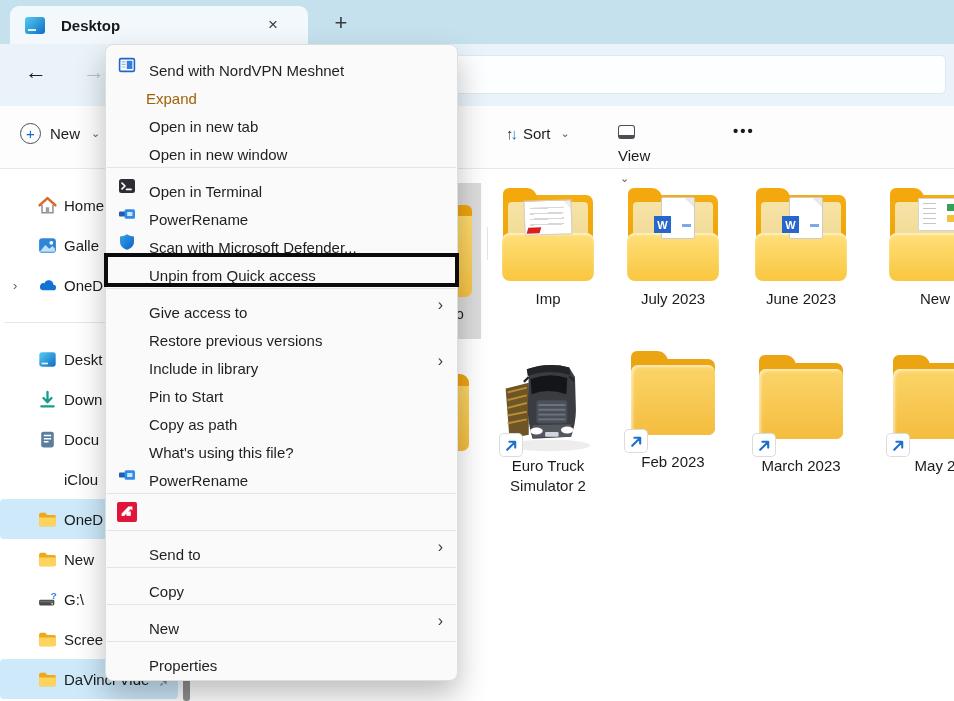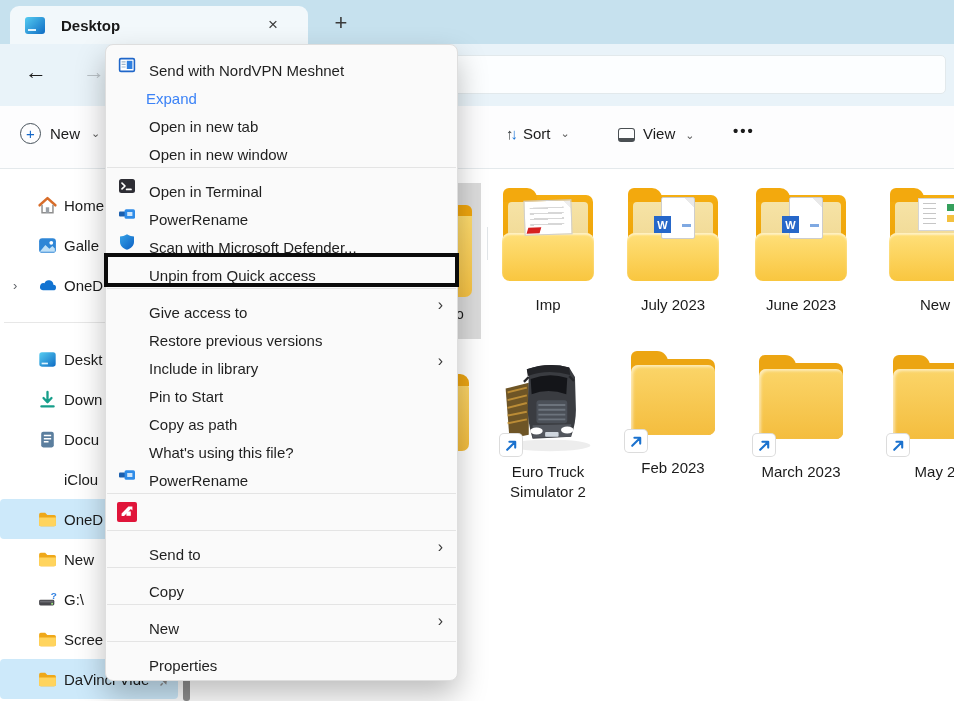--- a/index.html
+++ b/index.html
@@ -29,21 +29,21 @@
   .toolbar { position:absolute; left:0; top:106px; right:0; height:63px; background:#fdfdfe; border-bottom:1px solid #e4e9ec; }
   .tb-new { position:absolute; left:20px; top:17px; display:flex; align-items:center; gap:9px; }
   .plus-circle { width:21px; height:21px; border:1.6px solid #47525b; border-radius:50%;
                  display:flex; align-items:center; justify-content:center; color:#1467c8; font-size:15px; line-height:1; }
   .tb-label { font-size:15px; color:#1b1b1b; }
   .tb-chev { font-size:11px; color:#5a5a5a; margin-left:2px; }
   .tb-frag { position:absolute; left:458px; top:131px; width:9px; height:16px;
              border-right:2px solid #4a4f53; border-bottom:2px solid #4a4f53; border-radius:0 0 7px 0; }
   .tb-sep { position:absolute; top:121px; width:1px; height:33px; background:#e1e5e8; }
   .tb-sort { position:absolute; left:506px; top:19px; display:flex; align-items:center; gap:8px; }
-  .tb-view { position:absolute; left:618px; top:19px; display:flex; align-items:flex-end; gap:8px; }
+  .tb-view { position:absolute; left:618px; top:19px; display:flex; align-items:flex-start; gap:8px;flex-direction:column; }
   .sort-ic { font-size:15px; letter-spacing:-3px; }
   .sort-up { color:#3c4043; } .sort-dn { color:#1a73d6; }
   .view-ic { width:17px; height:14px; border:1.7px solid #4a4f53; border-radius:3px; border-bottom-width:4px; }
   .tb-more { position:absolute; left:733px; top:16px; font-size:15px; letter-spacing:2px; color:#1b1b1b; font-weight:bold; }
 
   
   .sidebar { position:absolute; left:0; top:169px; width:190px; bottom:8px; background:#fff; padding-top:16px; }
   .sb-row { position:relative; height:40px; display:flex; align-items:center; }
   .sb-row.selected { background:#cde9fa; border-radius:4px; margin-right:12px; }
   .sb-exp { position:absolute; left:13px; font-size:13px; color:#5f6368; }
@@ -56,21 +56,21 @@
   .sb-sep::after { content:""; position:absolute; left:4px; right:6px; top:17px; height:1px; background:#e7e7e7; }
   .icloud-disc { width:19px; height:19px; border-radius:5px; background:#fff; box-shadow:0 0 2px rgba(0,0,0,.35); position:relative; }
   .icloud-disc::before { content:""; position:absolute; inset:2px; border-radius:50%;
       background:conic-gradient(#e5493a,#f6a623,#f3e13c,#69c256,#39a7dd,#7a5cc7,#d24a92,#e5493a); }
   .icloud-disc::after { content:""; position:absolute; left:8px; top:8px; width:3px; height:3px; border-radius:50%; background:#fff; }
   .sb-scrollbar { position:absolute; left:183px; top:676px; width:7px; height:25px; background:#8f8f8f; border-radius:3px; }
 
   
   .tile { position:absolute; width:124px; text-align:center; }
   .tile-icon { position:relative; width:100px; height:104px; margin:0 auto; }
-  .tile-label { margin-top:6px; font-size:15px; line-height:1.33; color:#1b1b1b; }
+  .tile-label { font-size:15px; line-height:1.33; color:#1b1b1b; }
 
   .of-back { position:absolute; left:5px; top:10px; right:5px; height:72px;
              background:linear-gradient(180deg,#f5ae12,#ea9f05); border-radius:7px; }
   .of-back::before { content:""; position:absolute; left:0; top:-7px; width:34px; height:14px;
              background:#f3a90d; border-radius:6px 10px 0 0; }
   .of-inner { position:absolute; left:10px; top:17px; right:10px; height:56px;
              background:linear-gradient(180deg,#f6e3a6,#efd68f); border-radius:4px; }
   .of-front { position:absolute; left:4px; top:48px; right:4px; height:48px;
              background:linear-gradient(180deg,#ffe07a,#f9c63f); border-radius:8px;
              box-shadow:inset 0 2px 2px rgba(255,255,255,.55); }
@@ -115,21 +115,21 @@
   .sliver1::before { content:""; position:absolute; left:0; top:0; right:0; height:11px; background:#efa50e; border-radius:0 6px 0 0; }
   .frag-label { position:absolute; left:456px; top:306px; font-size:14px; color:#1b1b1b; }
   .sliver2 { position:absolute; left:455px; top:381px; width:14px; height:70px;
              background:linear-gradient(180deg,#fbd569,#f4bd3e); border-radius:0 7px 7px 0; }
   .sliver2::before { content:""; position:absolute; left:0; top:-7px; width:14px; height:12px; background:#eca512; border-radius:0 9px 0 0; }
 
   
   .menu { position:absolute; left:105px; top:44px; width:353px; background:#fafafa; border:1px solid #dedede;
           border-radius:8px; box-shadow:0 14px 30px rgba(0,0,0,.26); padding:6px 0; z-index:50; }
   .menu-item { position:relative; height:28px; display:flex; align-items:flex-end; padding-left:43px; font-size:15px; color:#1f1f1f; }
-  .menu-item.disabled { color:#3b82f6;padding-left:40px; }
+  .menu-item.disabled { color:#a16207;padding-left:40px; }
   .mi-icon { position:absolute; left:11px; top:4px; width:20px; height:20px; }
   .mi-icon svg { width:20px; height:20px; display:block; }
   .mi-chevron { position:absolute; right:14px; font-size:16px; color:#3c3c3c; top:3px; }
   .menu-sep { height:9px; position:relative; }
   .menu-sep::after { content:""; position:absolute; left:1px; right:1px; top:4px; height:1px; background:#e4e4e4; }
   .menu-item.highlighted::after { content:""; position:absolute; left:-2px; right:-2px; top:-3px; bottom:-3px;
           border:4px solid #0b0b0b; pointer-events:none; }
 </style>
 </head>
 <body>

